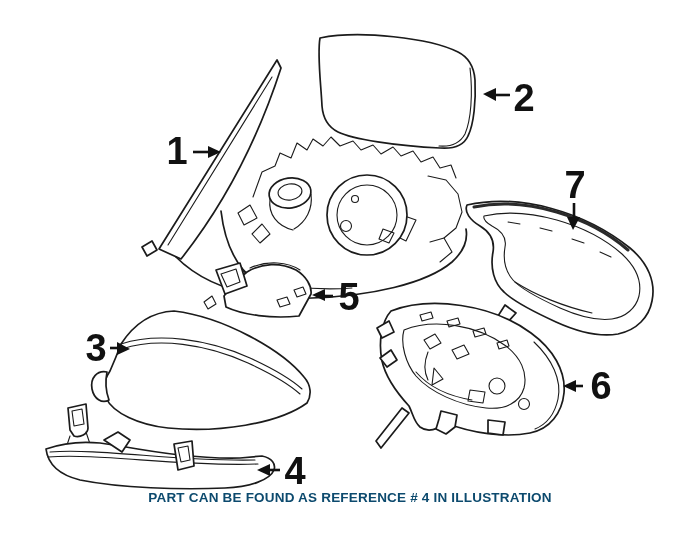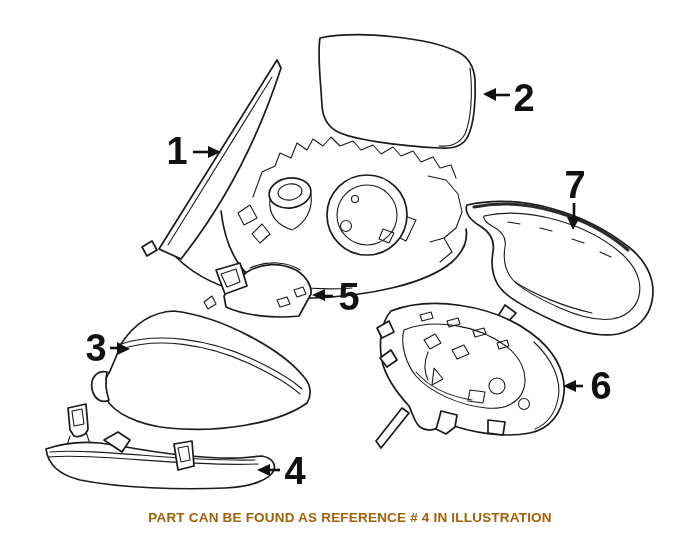--- a/index.html
+++ b/index.html
@@ -6,22 +6,22 @@
   html,body{width:700px;height:533px;background:#fff;overflow:hidden}
   .stage{position:relative;width:700px;height:533px;background:#fff;font-family:"Liberation Sans",sans-serif}
   .stage svg{position:absolute;left:0;top:0}
   .ln{fill:none;stroke:#1b1b1b;stroke-width:1.7;stroke-linecap:round;stroke-linejoin:round}
   .thin{fill:none;stroke:#1b1b1b;stroke-width:1.1;stroke-linecap:round;stroke-linejoin:round}
   .thick{fill:none;stroke:#2a2a2a;stroke-width:3;stroke-linecap:round}
   .wfill{fill:#ffffff}
   .ref-num{font-family:"Liberation Sans",sans-serif;font-size:38px;font-weight:bold;fill:#111;text-anchor:middle}
   .shaft{stroke:#111;stroke-width:2.6;fill:none}
   .head{fill:#111;stroke:none}
-  .caption{position:absolute;left:0;right:0;top:510px;text-align:center;font-weight:bold;
-           font-size:13.5px;letter-spacing:.2px;color:#a16207;font-family:"Liberation Sans",sans-serif}
+  .caption{position:absolute;left:0;right:0;top:490px;text-align:center;font-weight:bold;
+           font-size:13.5px;letter-spacing:.2px;color:#0c4a6e;font-family:"Liberation Sans",sans-serif}
 </style>
 </head>
 <body>
 
 <div class="stage">
   <svg width="700" height="533" viewBox="0 0 700 533">
 
     <g>
       <path class="ln wfill" d="M277,60 L159,249 L181,259 C226,202 259,136 281,68 Z"></path>
       <path class="thin" d="M272,77 L168,245"></path>

